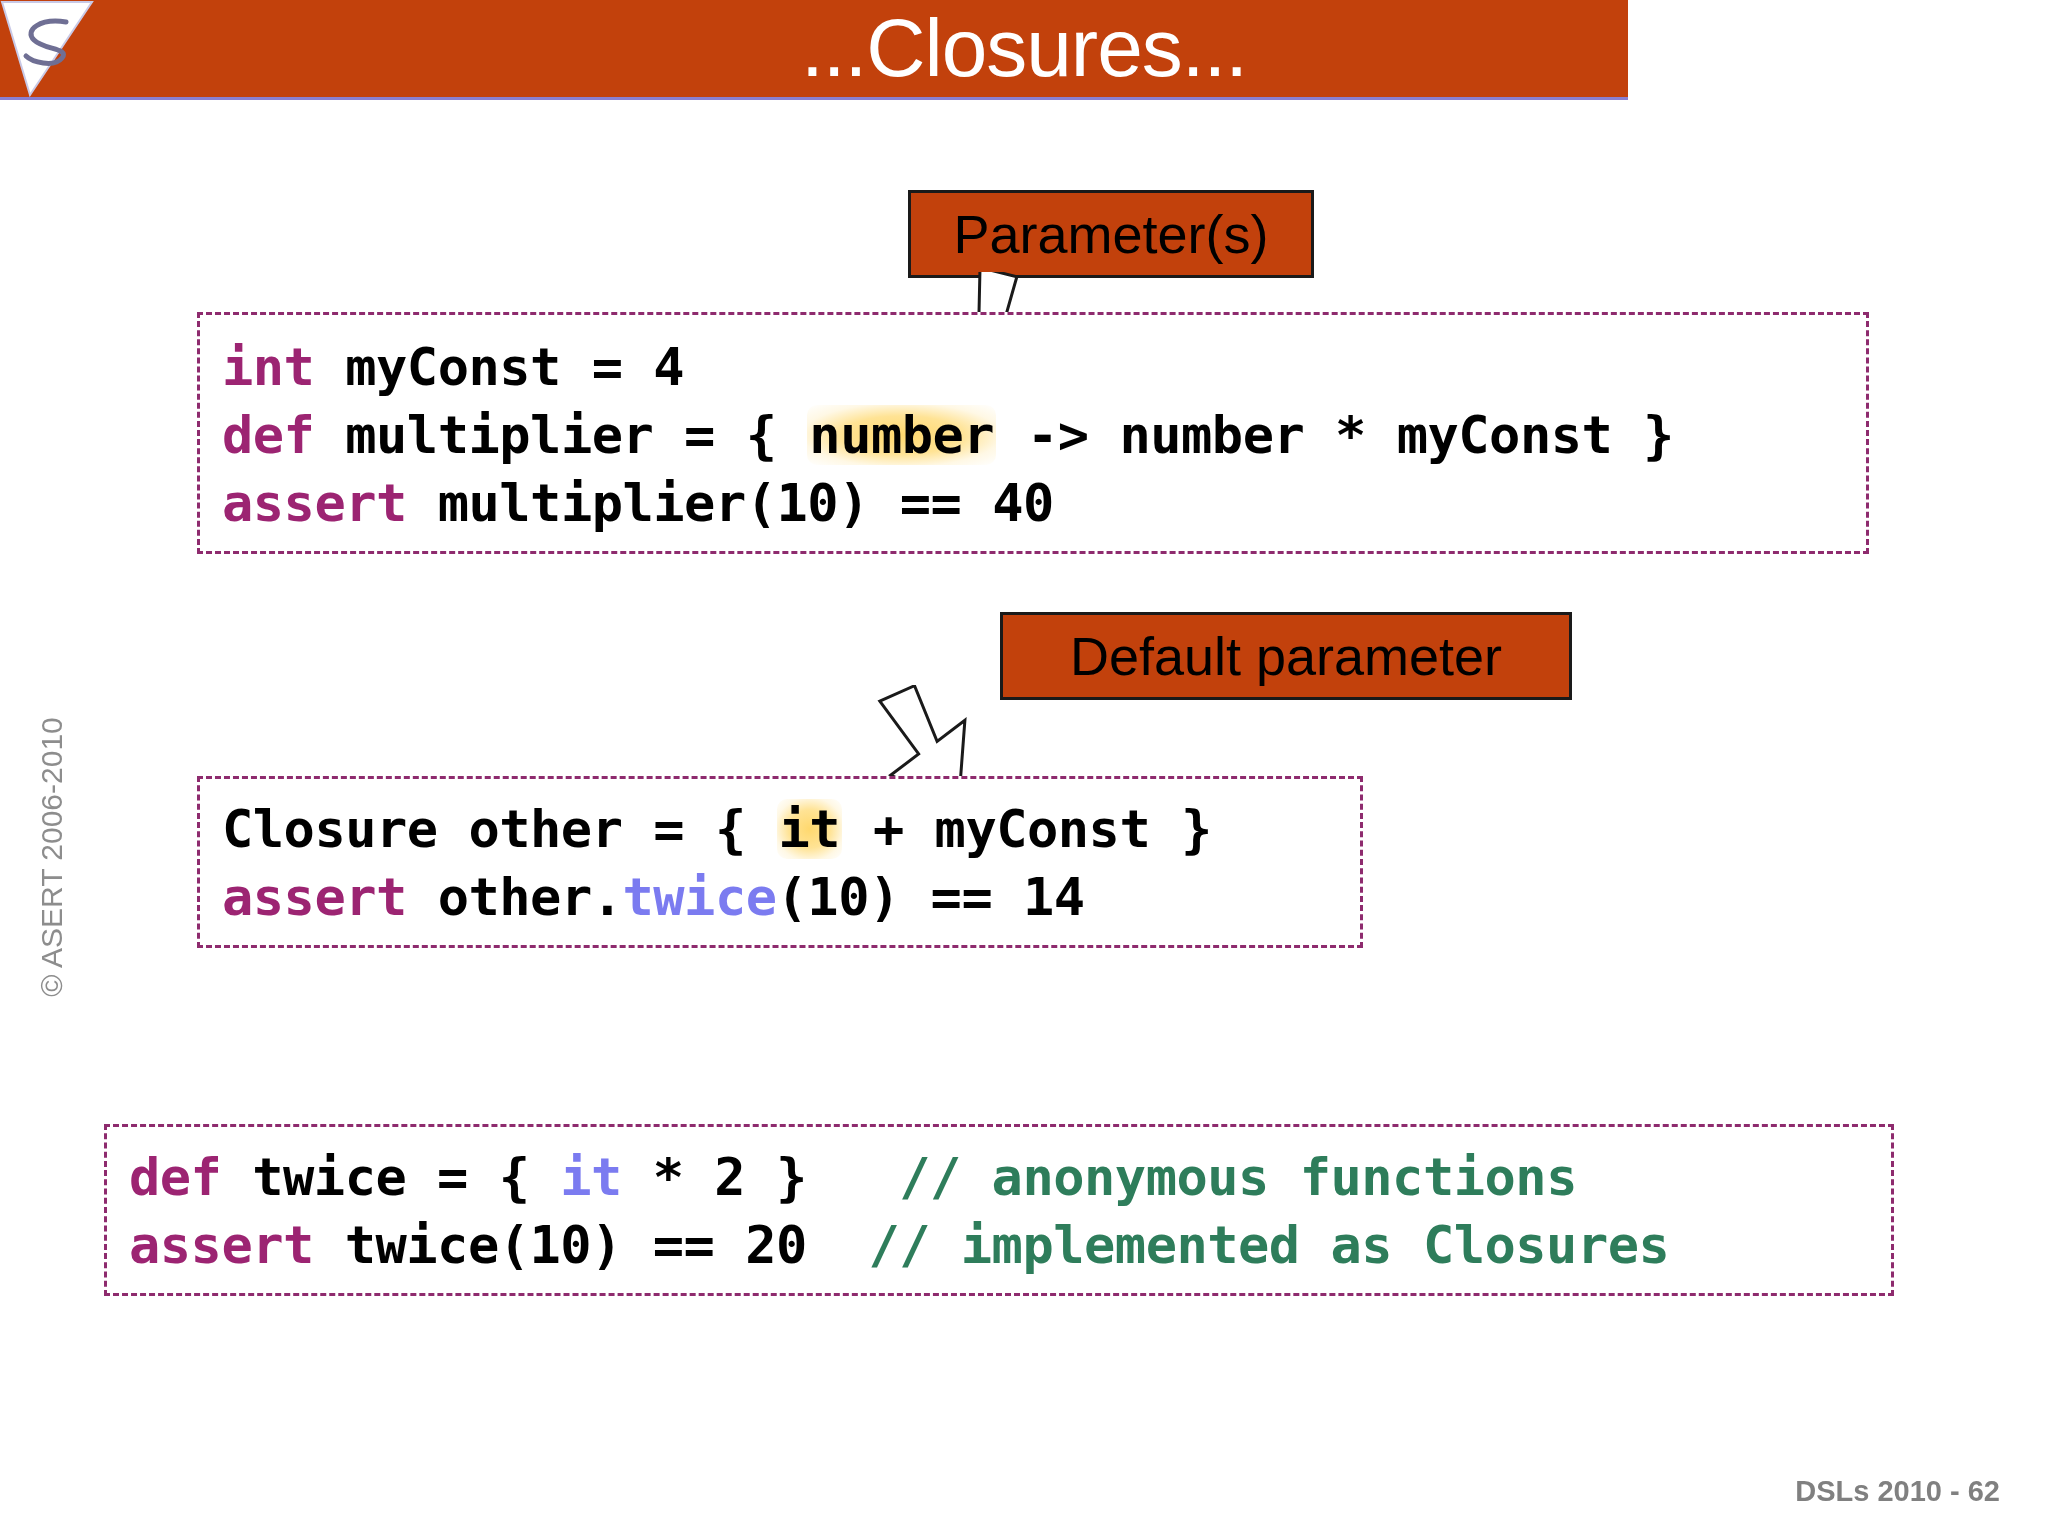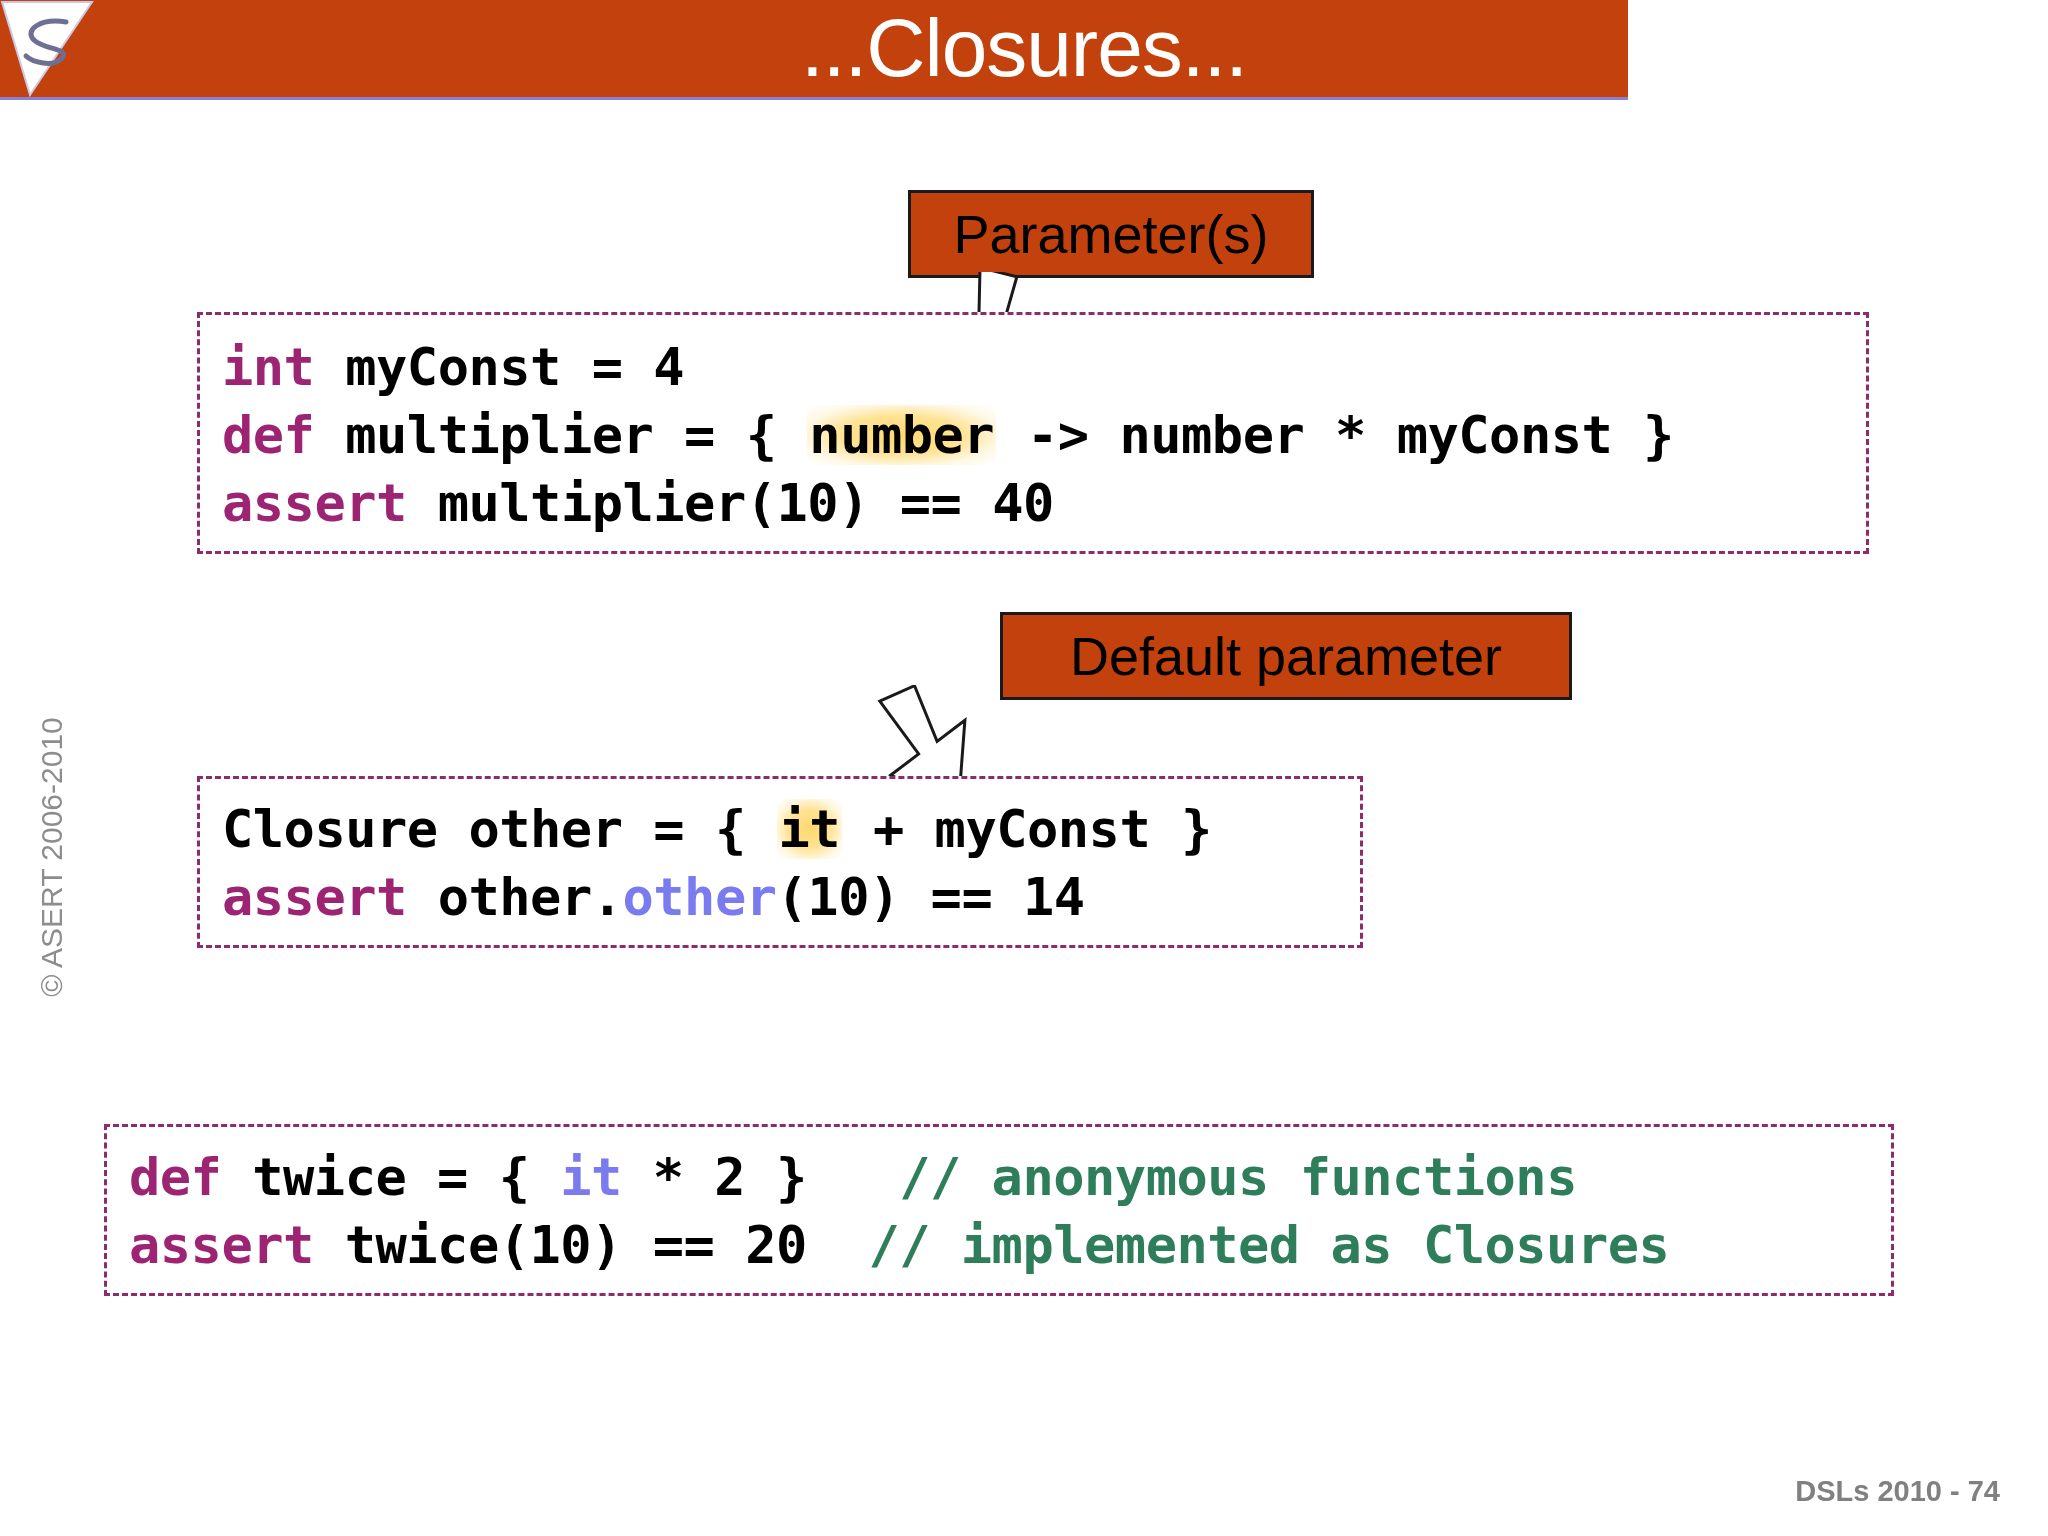--- a/index.html
+++ b/index.html
@@ -148,19 +148,19 @@
 </svg>
 
 <div class="code-block" id="code-block-1"><div><span class="kw">int</span><span class="plain"> myConst = 4</span></div><div><span class="kw">def</span><span class="plain"> multiplier = { </span><span class="plain hl">number</span><span class="plain"> -&gt; number * myConst }</span></div><div><span class="kw">assert</span><span class="plain"> multiplier(10) == 40</span></div></div>
 
 <div class="callout" id="callout-default">Default parameter</div>
 
 <svg class="arrow-svg" id="arrow-default" viewBox="0 0 140 135">
   <polygon points="34,0 72,0 70,60 104,52 62,130 14,72 48,64" fill="#ffffff" stroke="#1a1a1a" stroke-width="3" transform="rotate(-24 60 65)"></polygon>
 </svg>
 
-<div class="code-block" id="code-block-2"><div><span class="plain">Closure other = { </span><span class="plain hl">it</span><span class="plain"> + myConst }</span></div><div><span class="kw">assert</span><span class="plain"> other.</span><span class="ident-bl">other</span><span class="plain">(10) == 14</span></div></div>
+<div class="code-block" id="code-block-2"><div><span class="plain">Closure other = { </span><span class="plain hl">it</span><span class="plain"> + myConst }</span></div><div><span class="kw">assert</span><span class="plain"> other.</span><span class="ident-bl">twice</span><span class="plain">(10) == 14</span></div></div>
 
 <div class="code-block" id="code-block-3"><div><span class="kw">def</span><span class="plain"> twice = { </span><span class="ident-bl">it</span><span class="plain"> * 2 }   </span><span class="cmt">// anonymous functions</span></div><div><span class="kw">assert</span><span class="plain"> twice(10) == 20  </span><span class="cmt">// implemented as Closures</span></div></div>
 
 <div class="copyright">© ASERT 2006-2010</div>
 
-<div class="footer">DSLs 2010 - 74</div>
+<div class="footer">DSLs 2010 - 62</div>
 
 </body></html>

